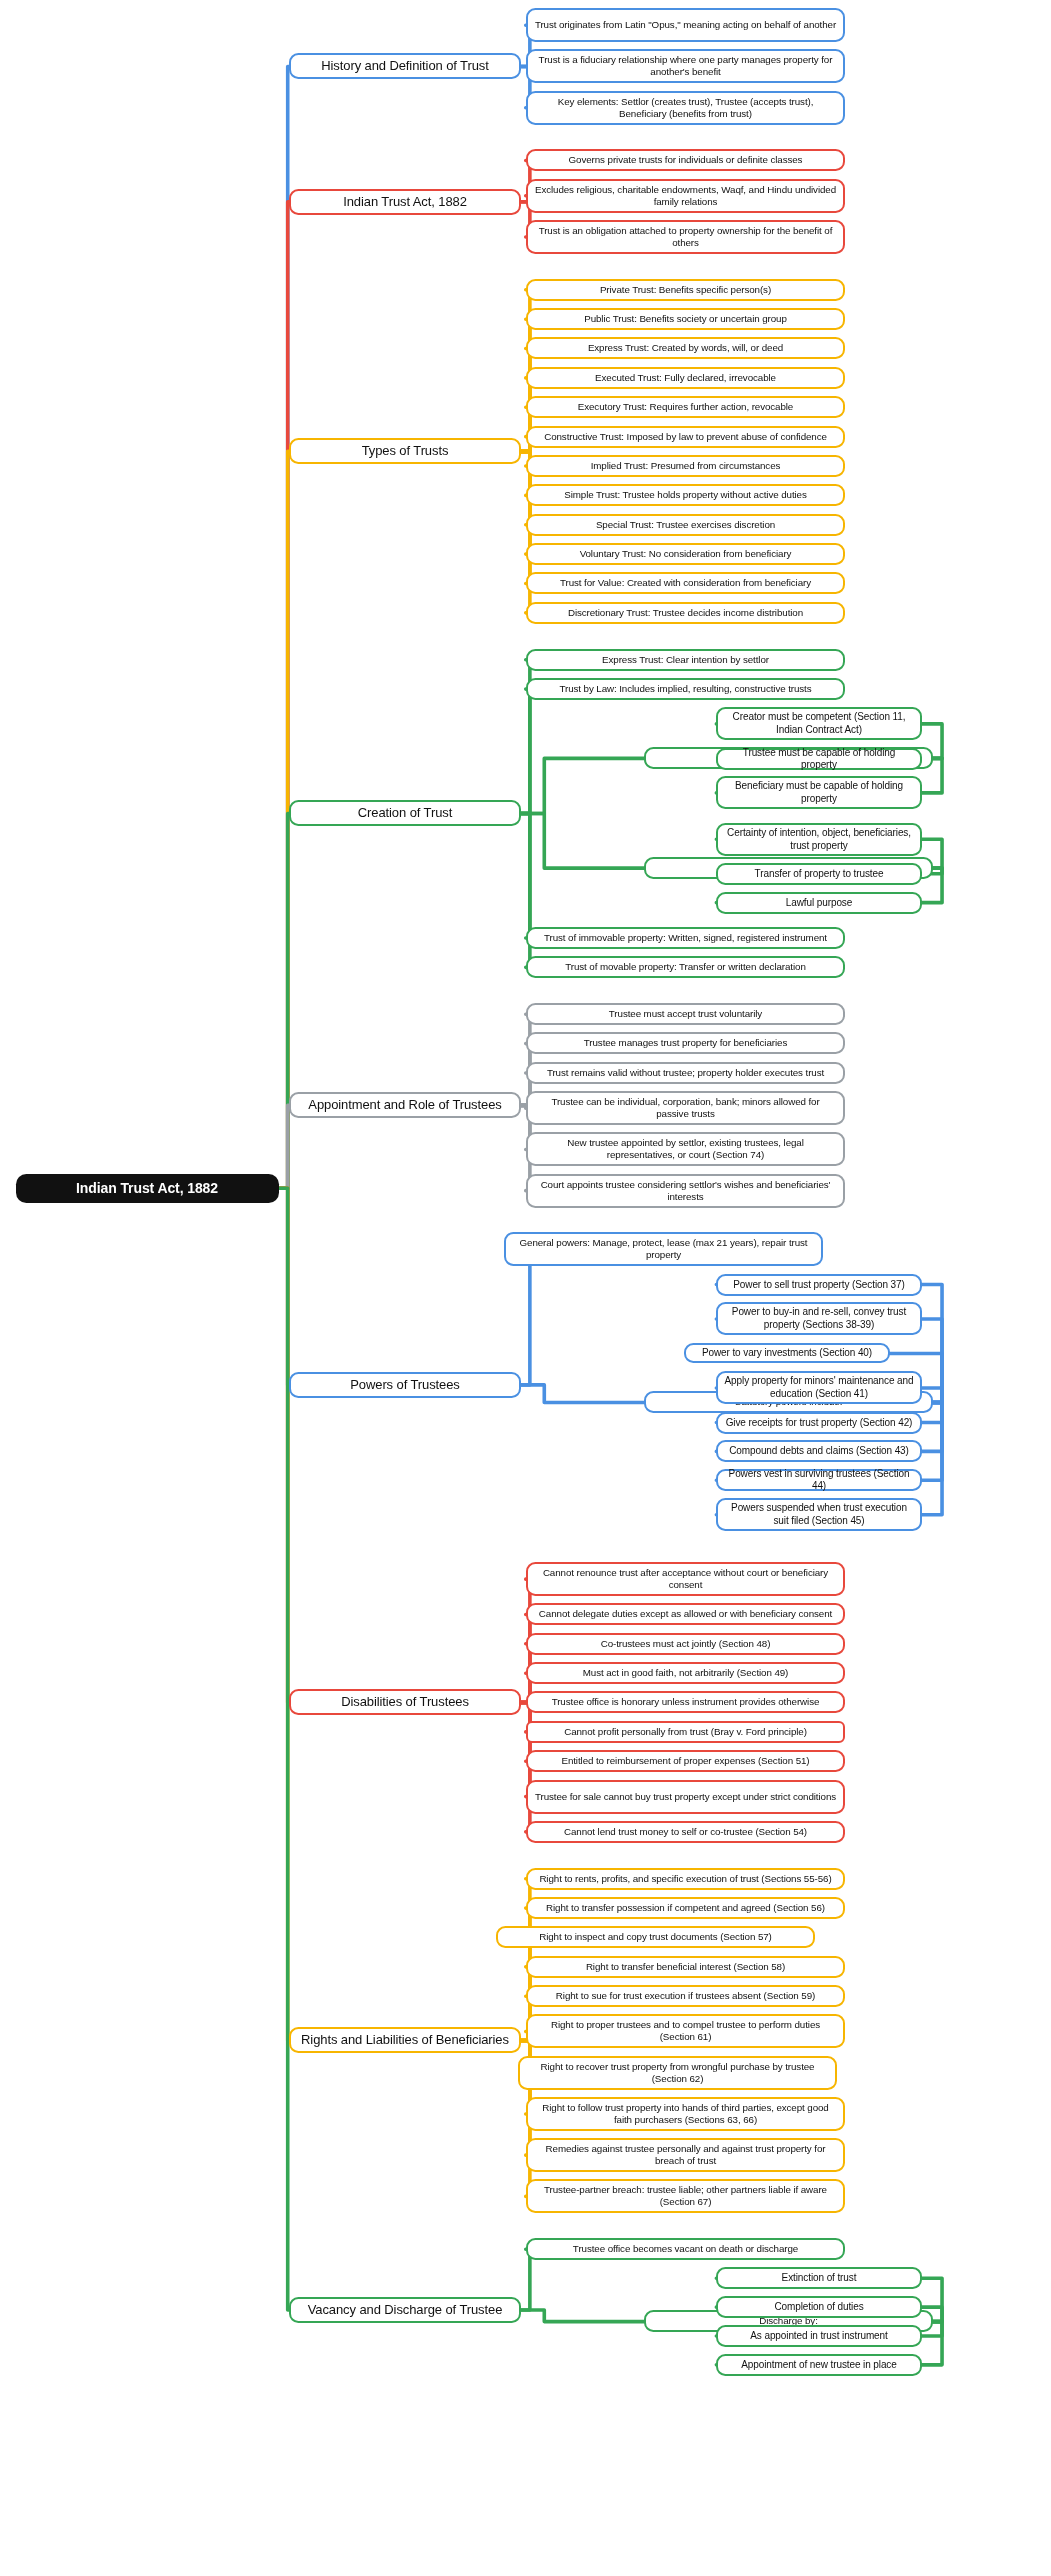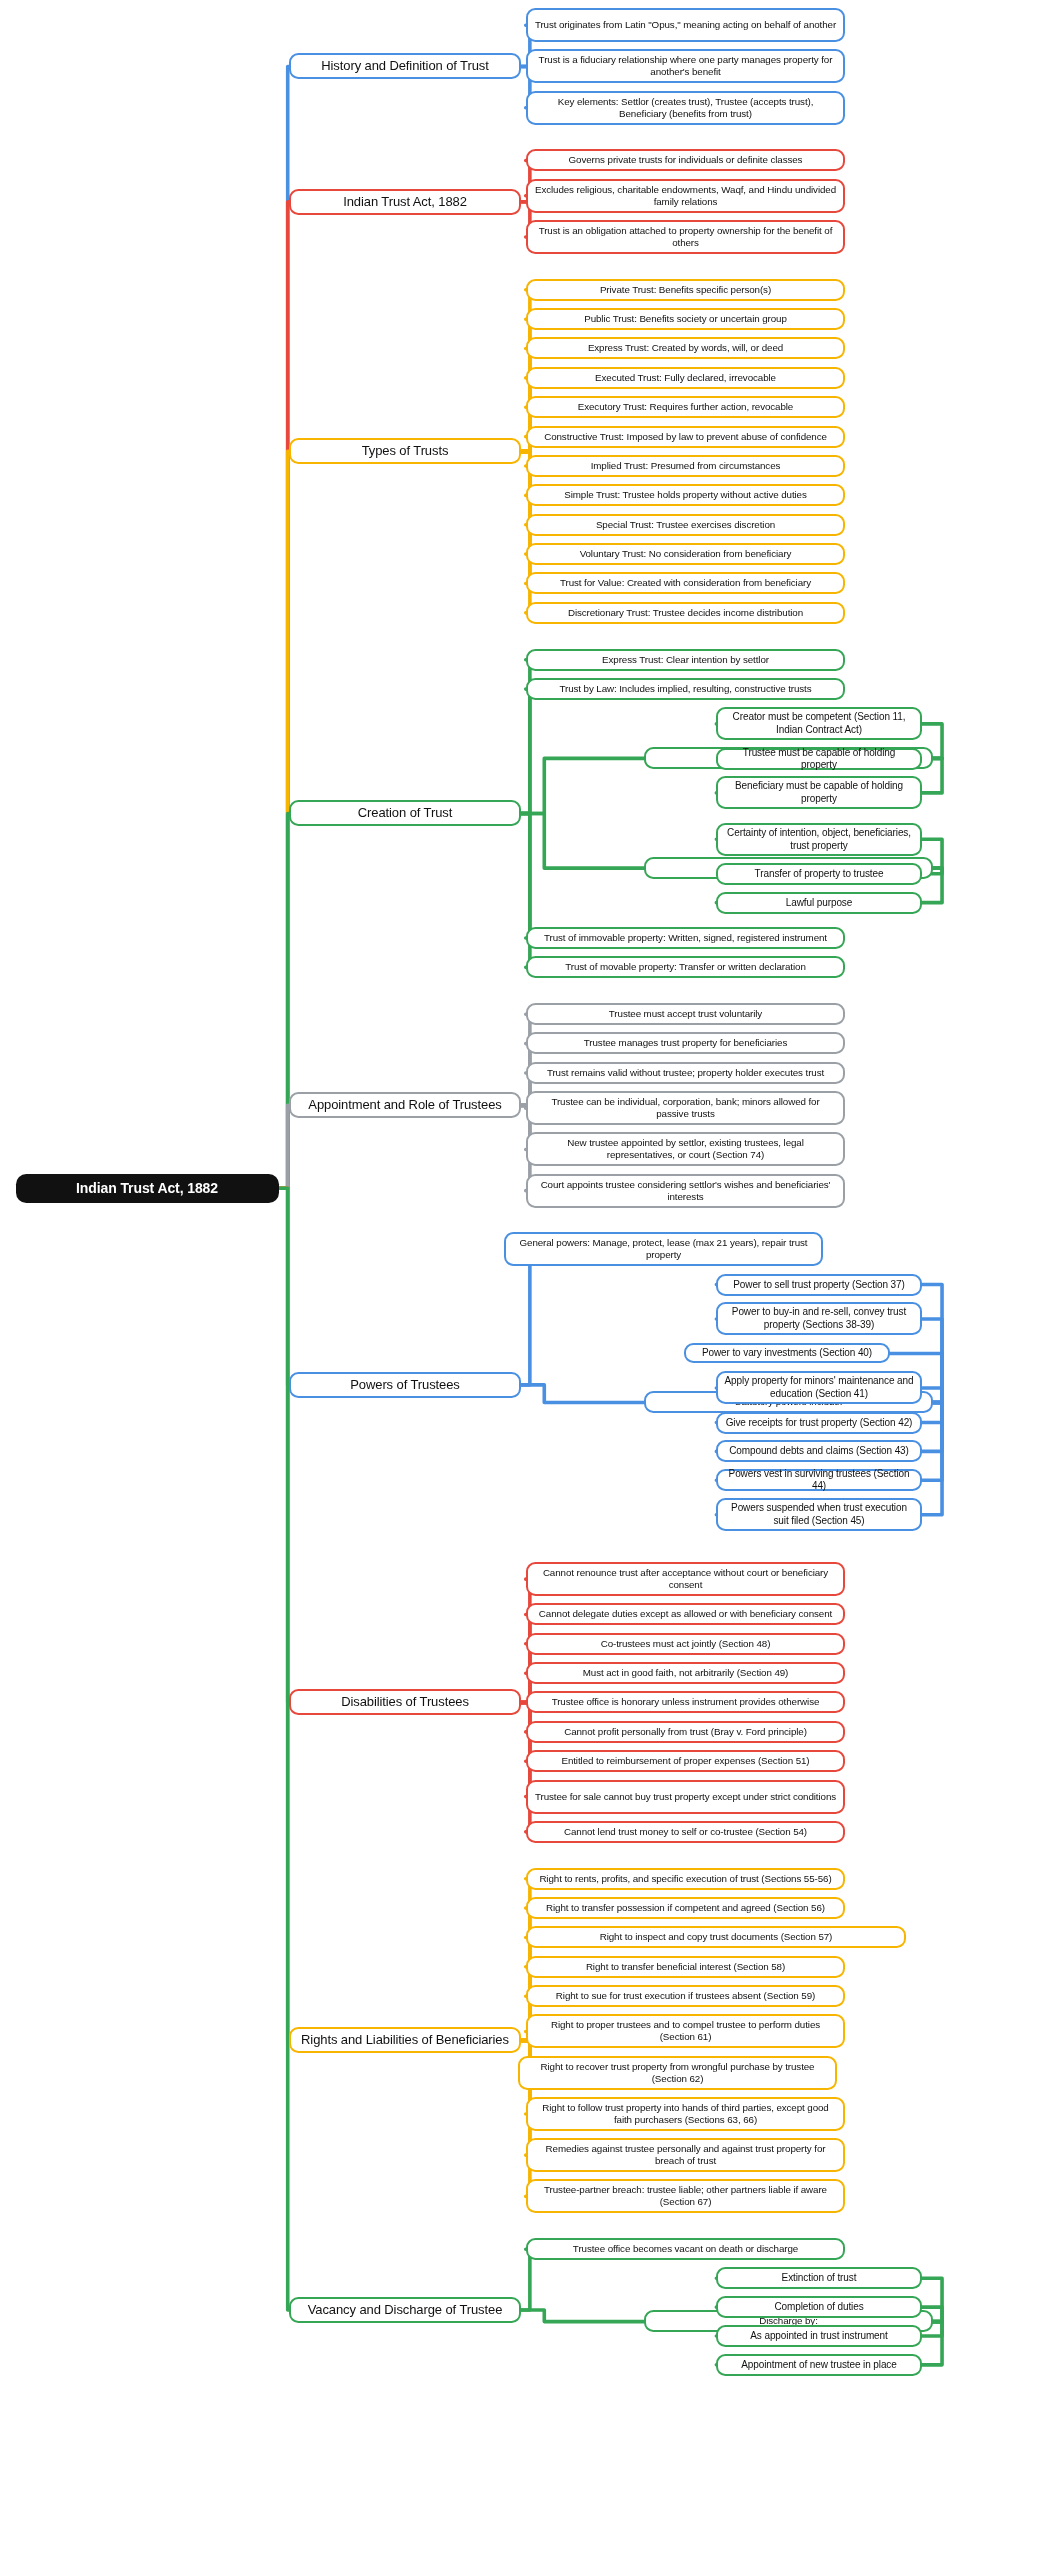--- a/index.html
+++ b/index.html
@@ -184,28 +184,28 @@
       <div class="node leaf2 c-blue" style="left: 716px; top: 1412px; width: 206px; height: 21.6px; text-align: center;">Give receipts for trust property (Section 42)</div>
       <div class="node leaf2 c-blue" style="left: 716px; top: 1440px; width: 206px; height: 21.6px;">Compound debts and claims (Section 43)</div>
       <div class="node leaf2 c-blue" style="left: 716px; top: 1469px; width: 206px; height: 21.6px;">Powers vest in surviving trustees (Section 44)</div>
       <div class="node leaf2 c-blue" style="left: 716px; top: 1498px; width: 206px; height: 33px;">Powers suspended when trust execution suit filed (Section 45)</div>
       <div class="node branch c-red" style="left: 289px; top: 1689px; width: 232px; height: 26px;">Disabilities of Trustees</div>
       <div class="node leaf c-red" style="left: 526px; top: 1562px; width: 319px; height: 34px;">Cannot renounce trust after acceptance without court or beneficiary consent</div>
       <div class="node leaf c-red" style="left: 526px; top: 1603px; width: 319px; height: 22px;">Cannot delegate duties except as allowed or with beneficiary consent</div>
       <div class="node leaf c-red" style="left: 526px; top: 1633px; width: 319px; height: 22px;">Co-trustees must act jointly (Section 48)</div>
       <div class="node leaf c-red" style="left: 526px; top: 1662px; width: 319px; height: 22px;">Must act in good faith, not arbitrarily (Section 49)</div>
       <div class="node leaf c-red" style="left: 526px; top: 1691px; width: 319px; height: 22px;">Trustee office is honorary unless instrument provides otherwise</div>
-      <div class="node leaf c-red" style="left: 526px; top: 1721px; width: 319px; height: 22px;">Cannot profit personally from trust (Bray v. Ford principle)</div>
+      <div class="node leaf c-red" style="left: 526px; top: 1721px; width: 319px; height: 22px; border-radius: 6px;">Cannot profit personally from trust (Bray v. Ford principle)</div>
       <div class="node leaf c-red" style="left: 526px; top: 1750px; width: 319px; height: 22px;">Entitled to reimbursement of proper expenses (Section 51)</div>
       <div class="node leaf c-red" style="left: 526px; top: 1780px; width: 319px; height: 34px;">Trustee for sale cannot buy trust property except under strict conditions</div>
       <div class="node leaf c-red" style="left: 526px; top: 1821px; width: 319px; height: 22px;">Cannot lend trust money to self or co-trustee (Section 54)</div>
       <div class="node branch c-yellow" style="left: 289px; top: 2027px; width: 232px; height: 26px;">Rights and Liabilities of Beneficiaries</div>
       <div class="node leaf c-yellow" style="left: 526px; top: 1868px; width: 319px; height: 22px;">Right to rents, profits, and specific execution of trust (Sections 55-56)</div>
       <div class="node leaf c-yellow" style="left: 526px; top: 1897px; width: 319px; height: 22px;">Right to transfer possession if competent and agreed (Section 56)</div>
-      <div class="node leaf c-yellow" style="left: 526px; top: 1926px; width: 380px; height: 22px;">Right to inspect and copy trust documents (Section 57)</div>
+      <div class="node leaf c-yellow" style="left: 496px; top: 1926px; width: 319px; height: 22px;">Right to inspect and copy trust documents (Section 57)</div>
       <div class="node leaf c-yellow" style="left: 526px; top: 1956px; width: 319px; height: 22px;">Right to transfer beneficial interest (Section 58)</div>
       <div class="node leaf c-yellow" style="left: 526px; top: 1985px; width: 319px; height: 22px;">Right to sue for trust execution if trustees absent (Section 59)</div>
       <div class="node leaf c-yellow" style="left: 526px; top: 2014px; width: 319px; height: 34px;">Right to proper trustees and to compel trustee to perform duties (Section 61)</div>
       <div class="node leaf c-yellow" style="left: 518px; top: 2056px; width: 319px; height: 34px;">Right to recover trust property from wrongful purchase by trustee (Section 62)</div>
       <div class="node leaf c-yellow" style="left: 526px; top: 2097px; width: 319px; height: 34px;">Right to follow trust property into hands of third parties, except good faith purchasers (Sections 63, 66)</div>
       <div class="node leaf c-yellow" style="left: 526px; top: 2138px; width: 319px; height: 34px;">Remedies against trustee personally and against trust property for breach of trust</div>
       <div class="node leaf c-yellow" style="left: 526px; top: 2179px; width: 319px; height: 34px;">Trustee-partner breach: trustee liable; other partners liable if aware (Section 67)</div>
       <div class="node branch c-green" style="left: 289px; top: 2297px; width: 232px; height: 26px;">Vacancy and Discharge of Trustee</div>
       <div class="node leaf c-green" style="left: 526px; top: 2238px; width: 319px; height: 22px;">Trustee office becomes vacant on death or discharge</div>
       <div class="node leaf c-green" style="left: 644px; top: 2310px; width: 289px; height: 22px;">Discharge by:</div>

